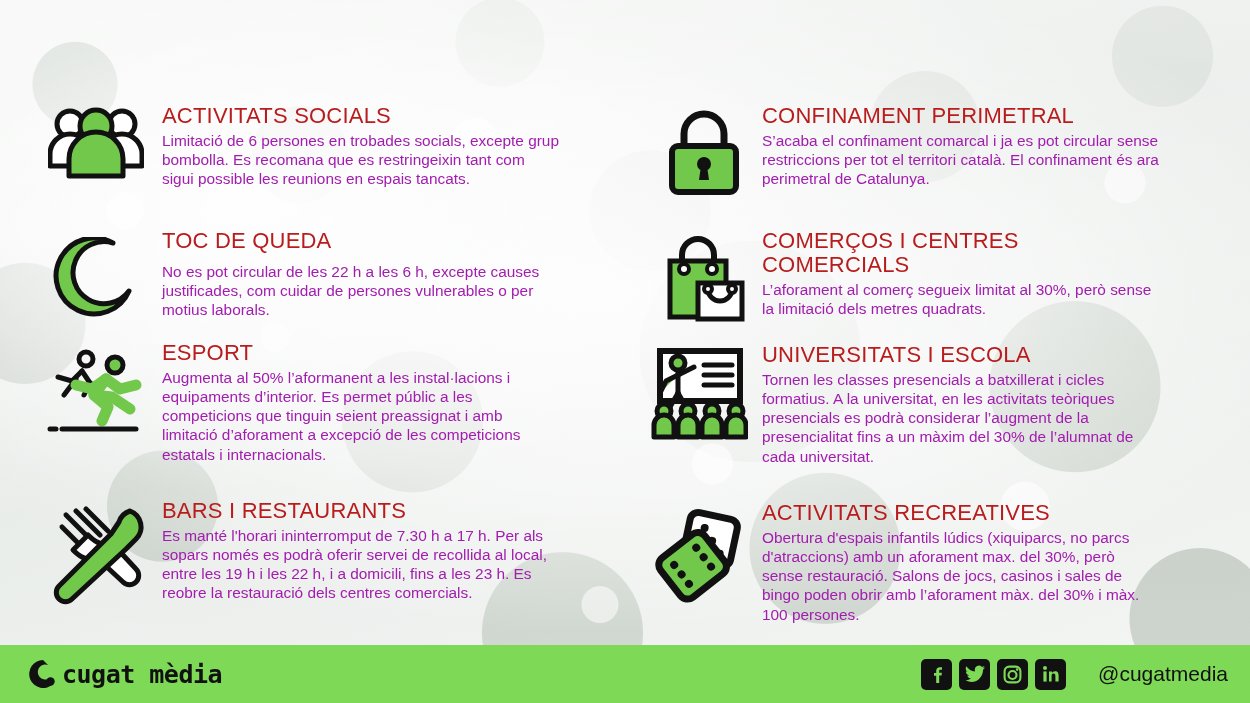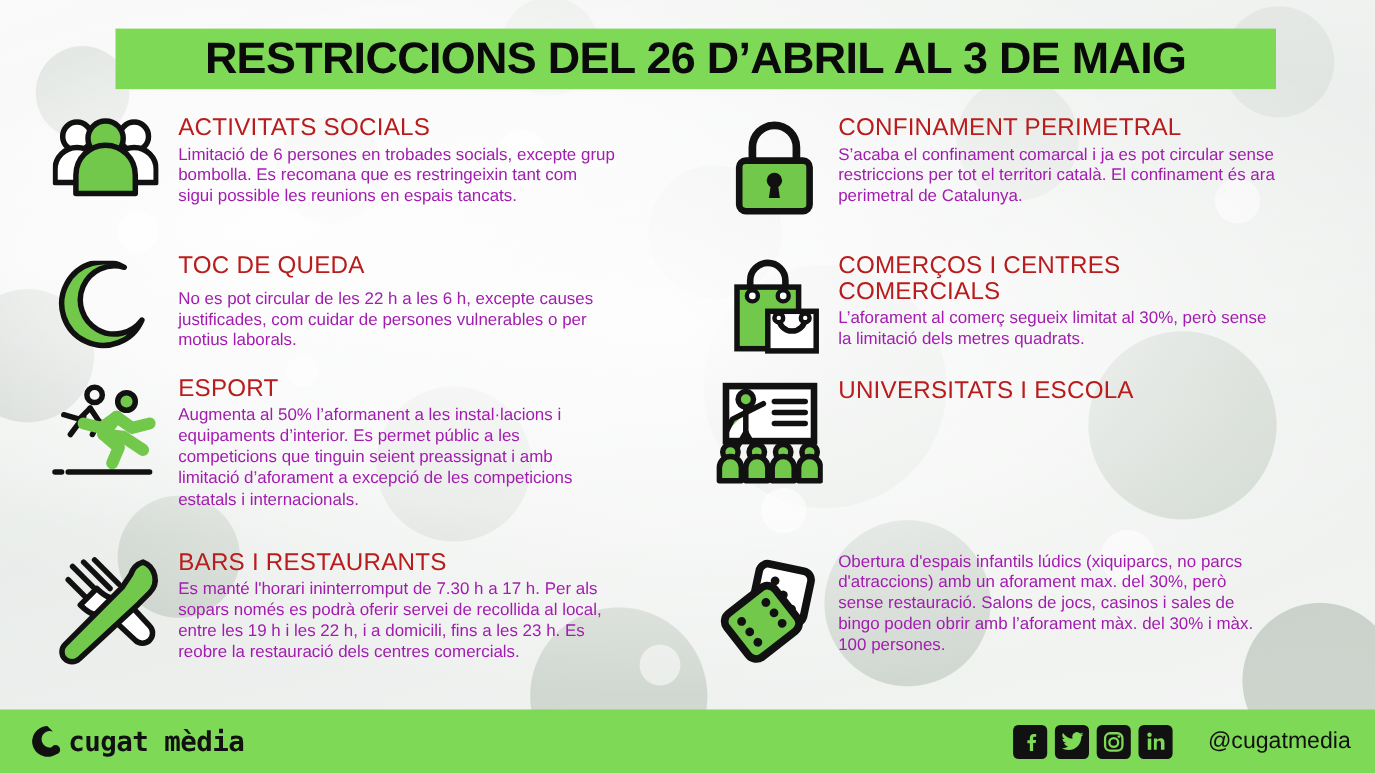--- a/index.html
+++ b/index.html
@@ -132,23 +132,20 @@
 </style>
 </head>
 <body>
 
 <div id="page">
 
   <div class="bg"></div>
   <div class="bg-speckle"></div>
   <div class="bg-wash"></div>
 
-  <div class="title-band">
-    <div class="title-text">RESTRICCIONS DEL 26 D’ABRIL AL 3 DE MAIG</div>
-  </div>
 
   <div class="col col-left">
 
     <div class="item" style="height:120px">
       <div class="item-icon">
         <svg width="96" height="80" viewBox="0 0 96 80">
           <g stroke="#111" stroke-width="5" fill="#fff" stroke-linejoin="round">
             <circle cx="22" cy="20" r="13"></circle>
             <path d="M2 62 v-12 a20 20 0 0 1 40 0 v12 z"></path>
             <circle cx="74" cy="20" r="13"></circle>
@@ -296,20 +293,21 @@
               <path d="M30 92 v-12 a10 10 0 0 1 20 0 v12 z"></path>
             <circle cx="64" cy="66" r="7"></circle>
               <path d="M54 92 v-12 a10 10 0 0 1 20 0 v12 z"></path>
             <circle cx="88" cy="66" r="7"></circle>
               <path d="M78 92 v-12 a10 10 0 0 1 20 0 v12 z"></path>
           </g>
         </svg>
       </div>
       <div class="item-body">
         <div class="item-title">UNIVERSITATS I ESCOLA</div>
+        <div class="item-text">Tornen les classes presencials a batxillerat i cicles formatius. A la universitat, en les activitats teòriques presencials es podrà considerar l’augment de la presencialitat fins a un màxim del 30% de l’alumnat de cada universitat.</div>
       </div>
     </div>
 
     <div class="item" style="height:130px;margin-top:8px">
       <div class="item-icon" style="left:2px;top:6px">
         <svg width="104" height="96" viewBox="0 0 104 96">
           <g transform="rotate(12 62 34)">
             <rect x="40" y="8" width="48" height="48" rx="8" fill="#fff" stroke="#111" stroke-width="7"></rect>
             <circle cx="56" cy="22" r="4" fill="#111"></circle>
             <circle cx="66" cy="33" r="4" fill="#111"></circle>
@@ -320,20 +318,21 @@
             <circle cx="32" cy="47" r="4" fill="#111"></circle>
             <circle cx="32" cy="59" r="4" fill="#111"></circle>
             <circle cx="32" cy="71" r="4" fill="#111"></circle>
             <circle cx="60" cy="47" r="4" fill="#111"></circle>
             <circle cx="60" cy="59" r="4" fill="#111"></circle>
             <circle cx="60" cy="71" r="4" fill="#111"></circle>
           </g>
         </svg>
       </div>
       <div class="item-body">
+        <div class="item-title">ACTIVITATS RECREATIVES</div>
         <div class="item-text">Obertura d'espais infantils lúdics (xiquiparcs, no parcs d'atraccions) amb un aforament max. del 30%, però sense restauració. Salons de jocs, casinos i sales de bingo poden obrir amb l’aforament màx. del 30% i màx. 100 persones.</div>
       </div>
     </div>
   </div>
 
   <div class="footer">
     <div class="footer-logo">
       <span class="logo-mark">
         <svg width="34" height="34" viewBox="0 0 34 34">
           <path d="M17 3 a14 14 0 1 0 10 24 l-5 -5 a7.5 7.5 0 1 1 0 -14 z" fill="#111"></path>

